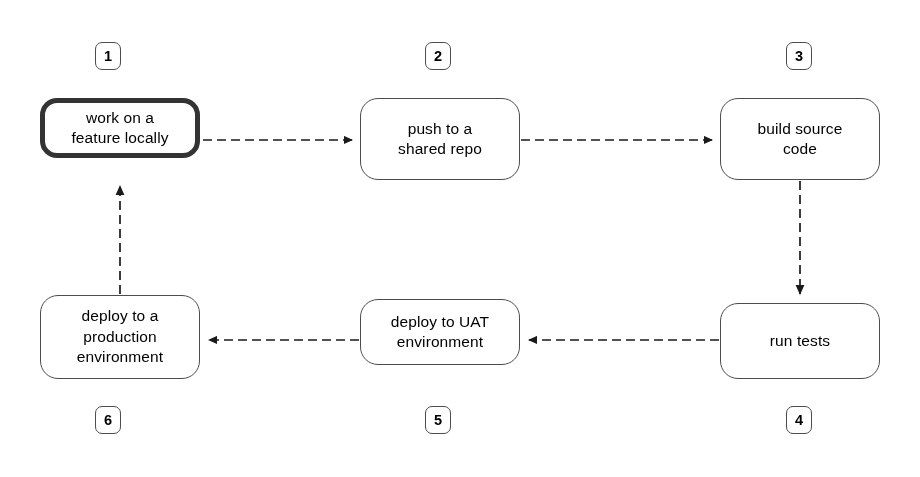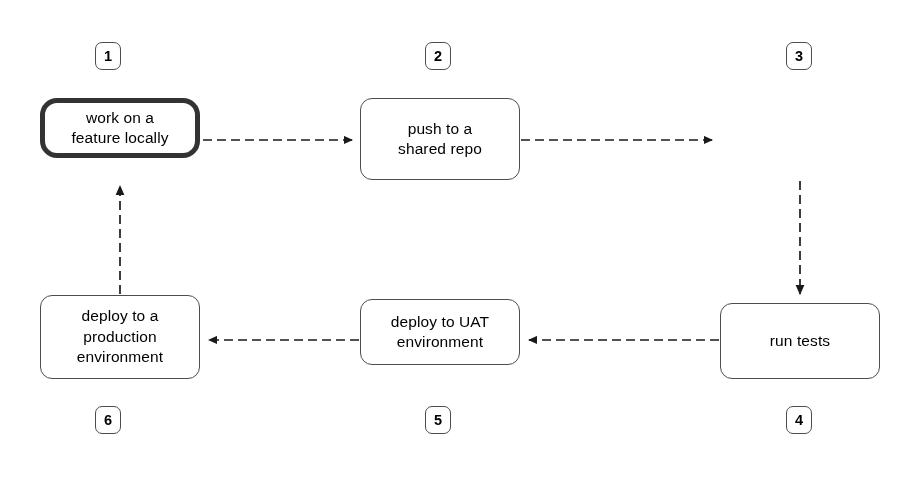--- a/index.html
+++ b/index.html
@@ -28,21 +28,21 @@
     width: 920px;
     height: 477px;
     pointer-events: none;
   }
   
   .node {
     position: absolute;
     box-sizing: border-box;
     background: #ffffff;
     border: 1.4px solid #4d4d4d;
-    border-radius: 12px;
+    border-radius: 18px;
     display: flex;
     align-items: center;
     justify-content: center;
     text-align: center;
     color: #000000;
     font-size: 15.5px;
     line-height: 1.32;
     letter-spacing: 0.1px;
   }
   .node.active {
@@ -108,20 +108,24 @@
   <div class="node active" style="left:40px; top:98px; width:160px; height:60px;">
     <span class="node-label">work on a
 feature locally</span>
   </div>
 
   <div class="node" style="left:360px; top:98px; width:160px; height:82px;">
     <span class="node-label">push to a
 shared repo</span>
   </div>
 
+  <div class="node" style="left:720px; top:98px; width:160px; height:82px;">
+    <span class="node-label">build source
+code</span>
+  </div>
 
   <div class="node" style="left:720px; top:303px; width:160px; height:76px;">
     <span class="node-label">run tests</span>
   </div>
 
   <div class="node" style="left:360px; top:299px; width:160px; height:66px;">
     <span class="node-label">deploy to UAT
 environment</span>
   </div>
 

